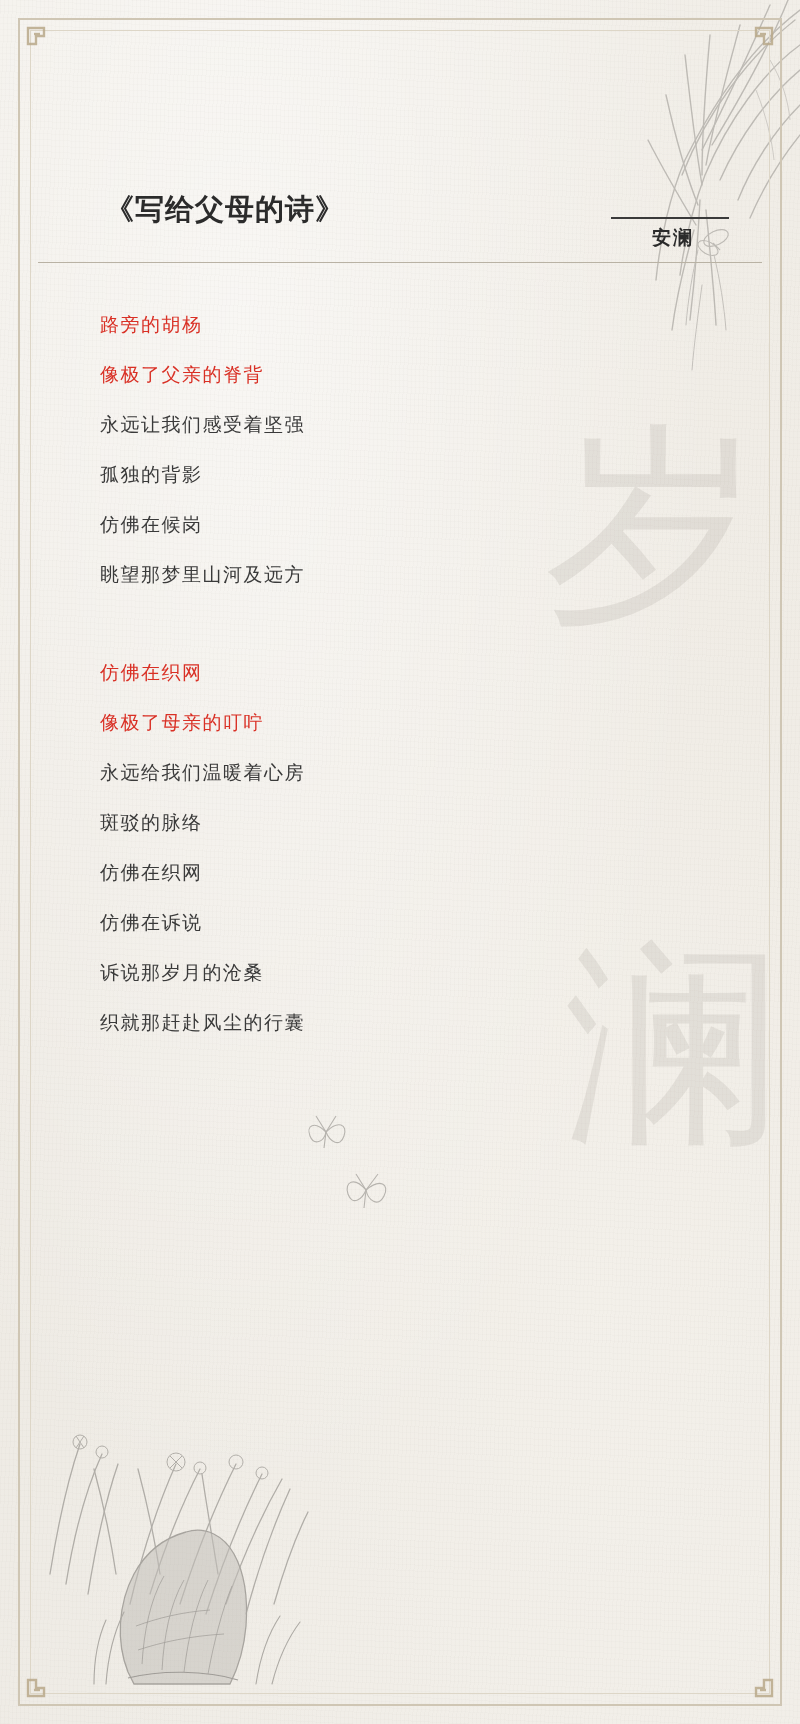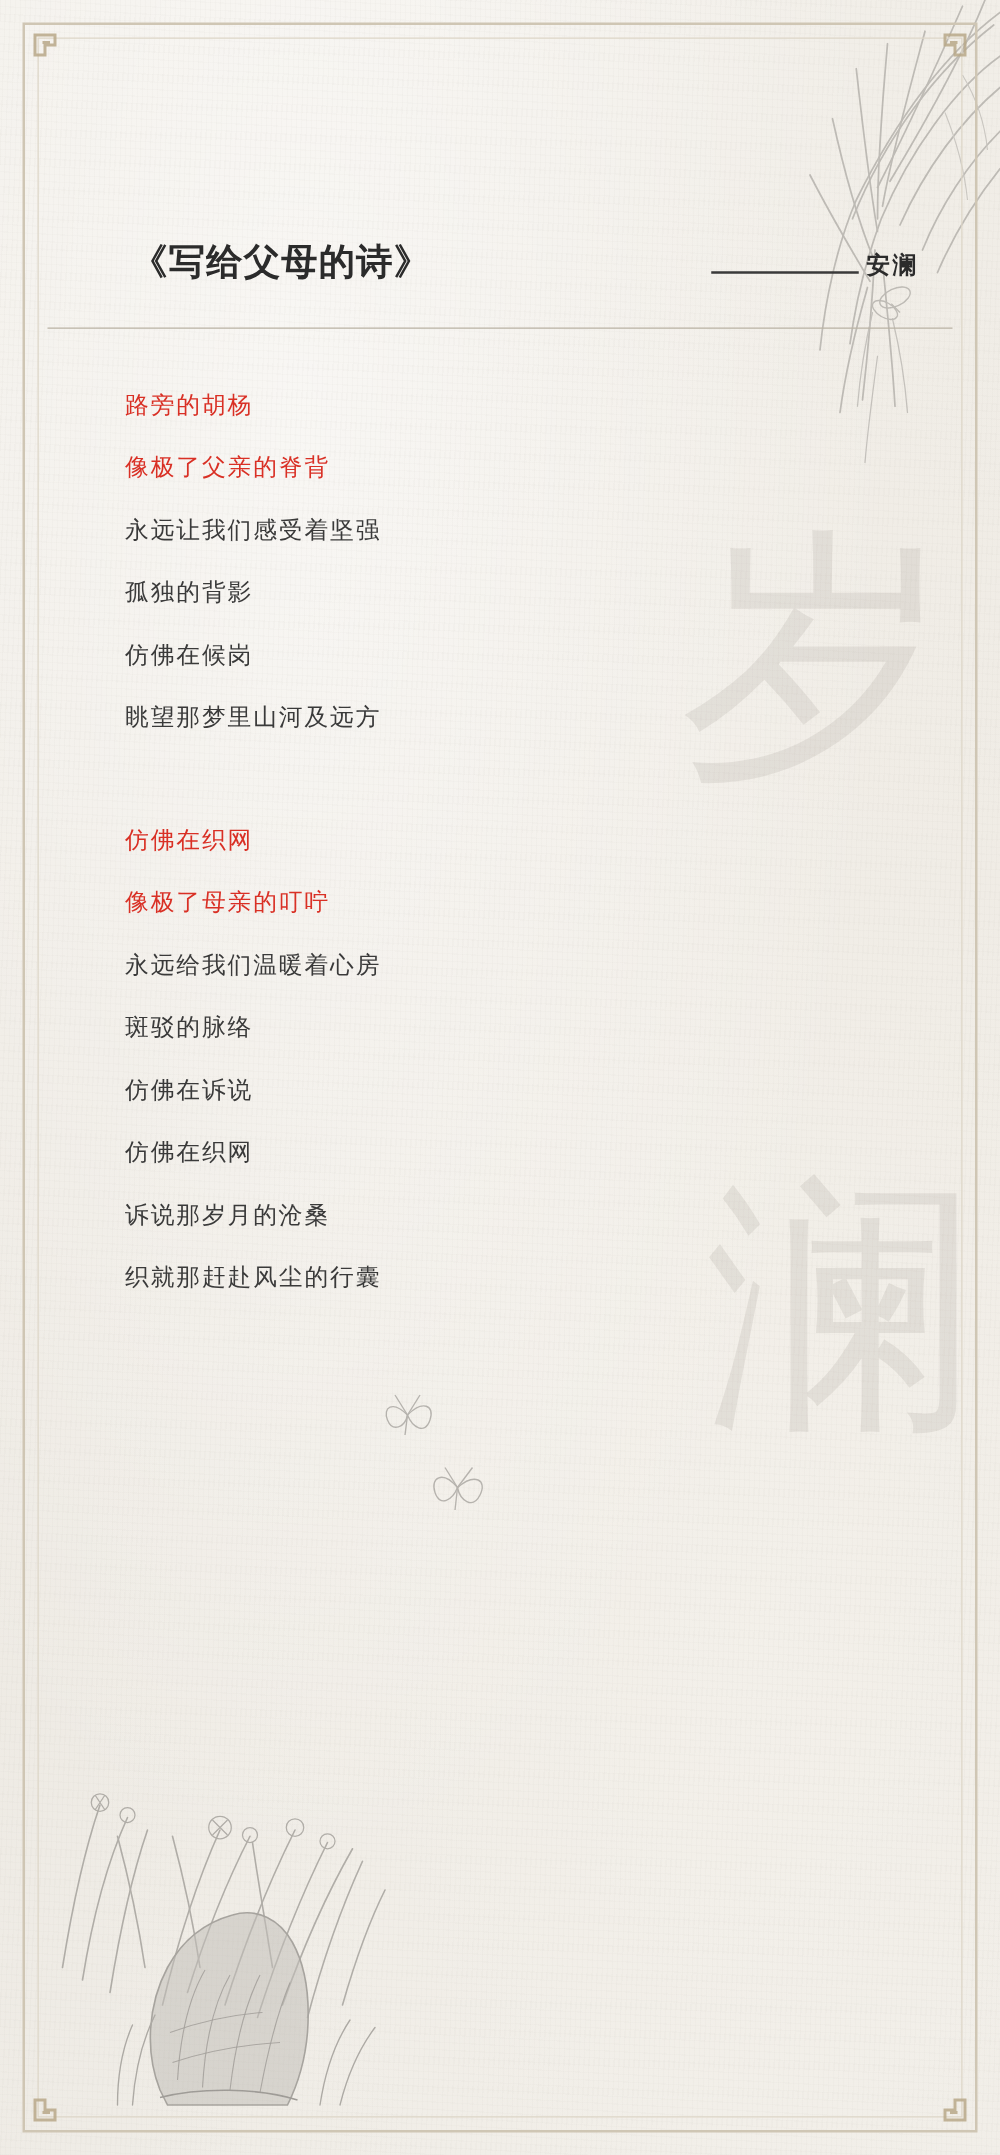--- a/index.html
+++ b/index.html
@@ -123,22 +123,23 @@
   }
   .poem-title {
     font-size: 29px;
     font-weight: bold;
     color: #2b2b2b;
     letter-spacing: 1px;
     font-family: "Liberation Serif", "DejaVu Serif", serif;
   }
   .author-wrap {
     display: flex;
-    align-items: flex-end;
+    align-items: center;
     gap: 0px;
+    flex-direction: column;
   }
   .author-dash {
     display: inline-block;
     width: 118px;
     height: 0;
     border-top: 2px solid #3a3a3a;
     margin-right: 6px;
     margin-bottom: 6px;
   }
   .author-name {
@@ -345,21 +346,21 @@
       <div class="line">孤独的背影</div>
       <div class="line">仿佛在候岗</div>
       <div class="line">眺望那梦里山河及远方</div>
     </div>
 
     <div class="stanza">
       <div class="line accent">仿佛在织网</div>
       <div class="line accent">像极了母亲的叮咛</div>
       <div class="line">永远给我们温暖着心房</div>
       <div class="line">斑驳的脉络</div>
+      <div class="line">仿佛在织网</div>
       <div class="line">仿佛在诉说</div>
-      <div class="line">仿佛在织网</div>
       <div class="line">诉说那岁月的沧桑</div>
       <div class="line">织就那赶赴风尘的行囊</div>
     </div>
 
   </div>
 
 </div>
 
 </body></html>

